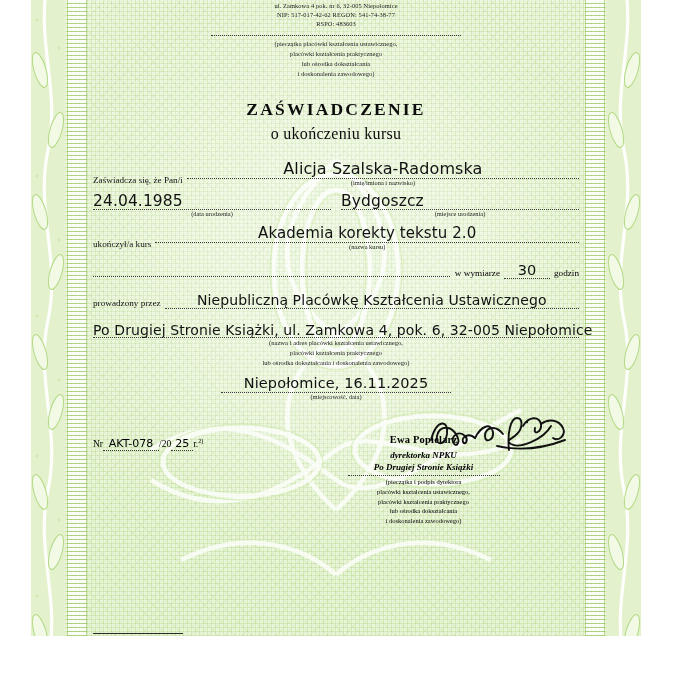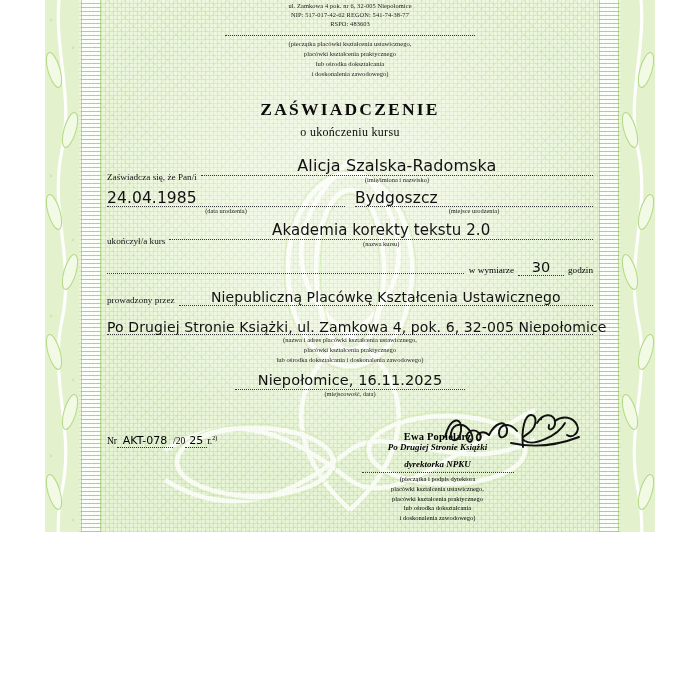--- a/index.html
+++ b/index.html
@@ -3,21 +3,21 @@
 <meta charset="utf-8">
 <style>
   * { margin:0; padding:0; box-sizing:border-box; }
   html,body { width:700px; height:700px; background:#ffffff; }
   body { font-family:"Liberation Serif", serif; }
 
   #page { position:relative; width:700px; height:700px; overflow:hidden; background:#fff; }
 
   
   #paper {
-    position:absolute; left:45px; top:0; width:610px; height:532px;
+    position:absolute; left:31px; top:0; width:610px; height:636px;
     background:
       radial-gradient(circle at 50% 42%, rgba(255,255,255,.35) 0 22%, rgba(255,255,255,0) 60%),
       repeating-linear-gradient(0deg, rgba(120,180,60,.17) 0 1px, rgba(255,255,255,0) 1px 4px),
       repeating-linear-gradient(90deg, rgba(120,180,60,.17) 0 1px, rgba(255,255,255,0) 1px 4px),
       repeating-linear-gradient(45deg, rgba(150,200,90,.10) 0 1px, rgba(255,255,255,0) 1px 6px),
       repeating-linear-gradient(-45deg, rgba(150,200,90,.10) 0 1px, rgba(255,255,255,0) 1px 6px),
       linear-gradient(#eef7df, #e9f5d8);
     overflow:hidden;
   }
 
@@ -47,21 +47,21 @@
   .hdr { text-align:center; font-size:6.4px; line-height:1.42; color:#1c1c1c; letter-spacing:.1px; }
   .hdr .l1 { padding-top:1px; }
 
   .dotrule { border-bottom:1px dotted #3a3a3a; height:0; }
   .hdr-rule { width:250px; margin:7px auto 3px; }
 
   .cap { text-align:center; font-size:6.6px; line-height:1.5; color:#1f1f1f; }
 
   .title { text-align:center; margin-top:20px; }
   .title .t1 { font-size:17.5px; font-weight:bold; letter-spacing:2.2px; color:#0c0c0c; }
-  .title .t2 { font-size:12px; margin-top:5px; letter-spacing:.3px; color:#0c0c0c; }
+  .title .t2 { font-size:16px; margin-top:5px; letter-spacing:.3px; color:#0c0c0c; }
 
   .hand { font-family:"DejaVu Sans", sans-serif; font-weight:400; color:#111; letter-spacing:.1px; }
   .lbl { font-size:9.2px; color:#141414; }
   .sub { font-size:6.4px; text-align:center; color:#1f1f1f; }
 
   
   .r-name { display:flex; align-items:flex-end; margin-top:18px; }
   .r-name .lbl { white-space:nowrap; padding-bottom:1px; }
   .r-name .fill { flex:1; position:relative; margin-left:4px; }
   .r-name .val { font-size:16px; text-align:center; line-height:1.05; }
@@ -307,22 +307,22 @@
               <path d="M86,40 C84,22 88,8 94,8 C100,8 100,18 94,24 C88,30 82,30 88,34 C96,39 120,30 128,16"></path>
               <path d="M100,16 C106,6 116,6 118,14 C119,22 110,26 112,18"></path>
               <path d="M118,14 C126,8 136,10 140,18 C143,25 136,32 130,28"></path>
               <path d="M74,36 C92,40 116,40 142,30"></path>
             </g>
             <g fill="#111111">
                 <circle cx="104" cy="12" r="1.2"></circle>
               </g>
           </svg>
           <div class="sname">Ewa Popielarz</div>
+          <div class="srole">dyrektorka NPKU</div>
           <div class="srole" style="margin-top:0">Po Drugiej Stronie Książki</div>
-          <div class="srole">dyrektorka NPKU</div>
           <div class="dotrule srule"></div>
           <div class="scap">
             <div>(pieczątka i podpis dyrektora</div>
             <div>placówki kształcenia ustawicznego,</div>
             <div>placówki kształcenia praktycznego</div>
             <div>lub ośrodka dokształcania</div>
             <div>i doskonalenia zawodowego)</div>
           </div>
         </div>
       </div>

